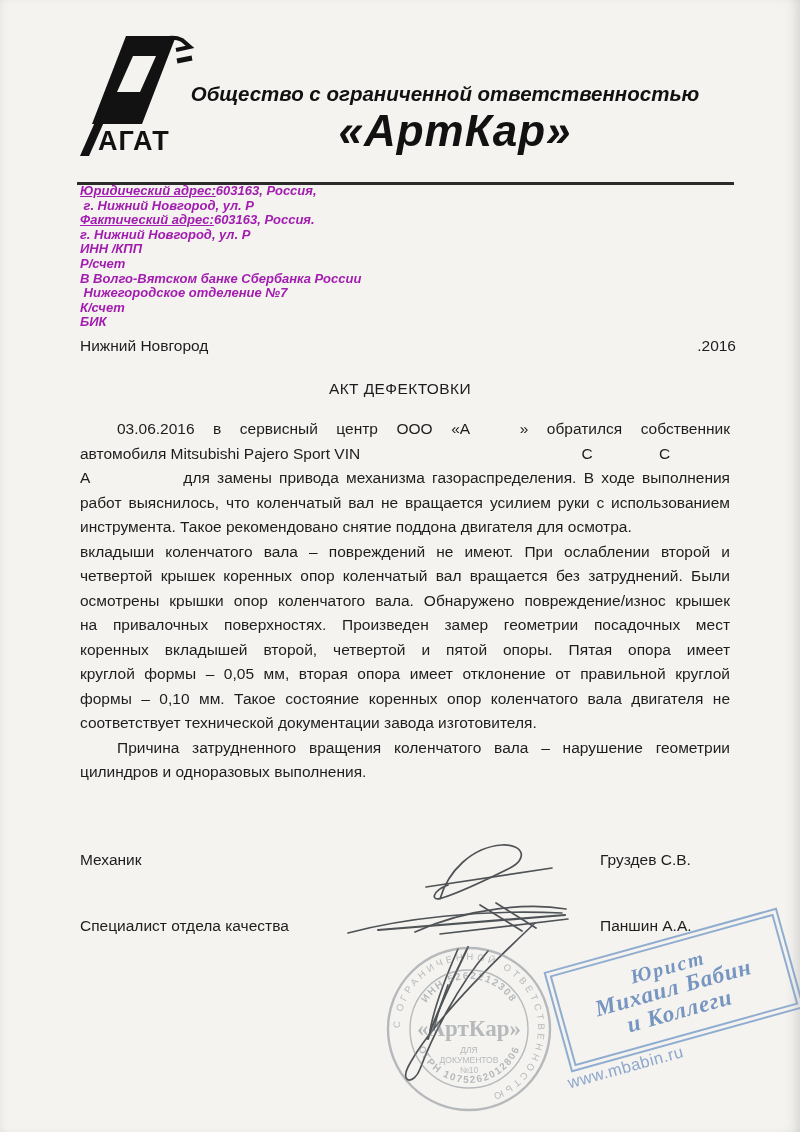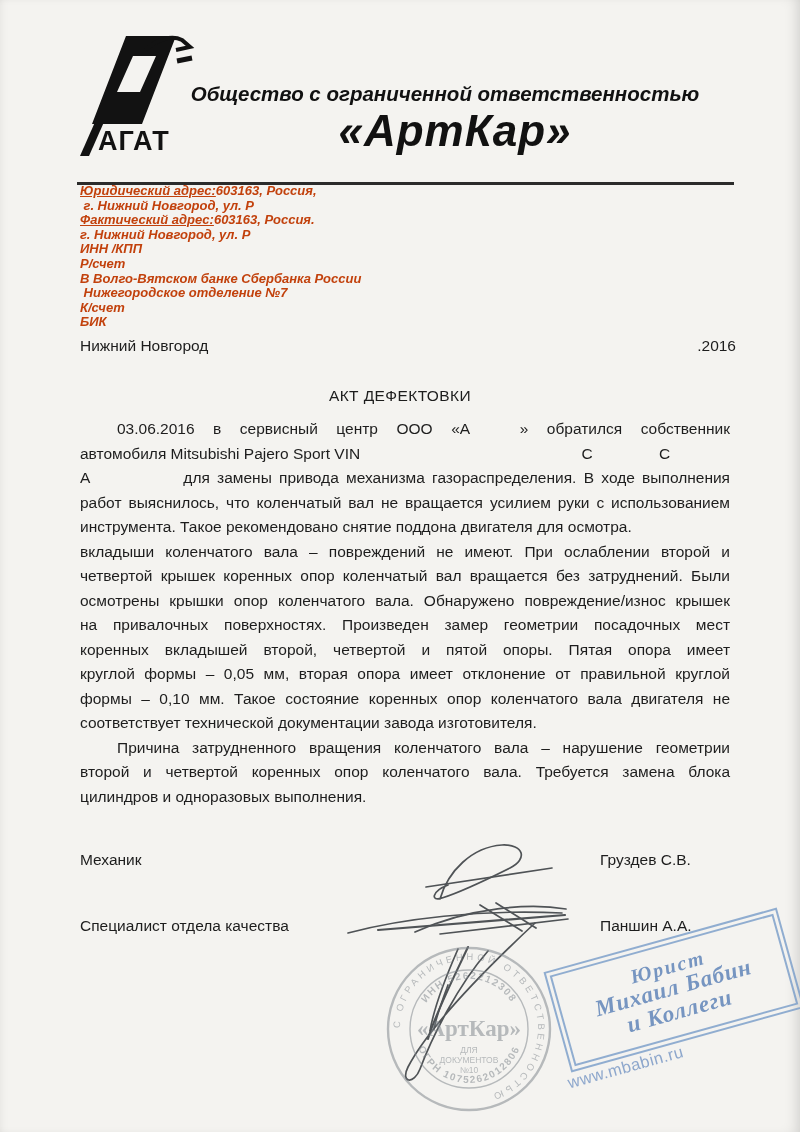--- a/index.html
+++ b/index.html
@@ -10,27 +10,27 @@
   }
   
   .logo{position:absolute;left:80px;top:34px;}
   .org-type{position:absolute;top:82px;left:150px;right:60px;text-align:center;
     font-weight:bold;font-style:italic;font-size:20.5px;color:#111;}
   .org-name{position:absolute;top:106px;left:170px;right:60px;text-align:center;
     font-weight:bold;font-style:italic;font-size:44px;letter-spacing:1px;color:#111;}
   .rule{position:absolute;top:174px;left:77px;right:66px;border:none;border-top:3px solid #2b2b2b;}
   
   .requisites{position:absolute;top:184px;left:80px;right:70px;
-    font-size:13px;line-height:14.6px;font-weight:bold;font-style:italic;color:#c2410c;}
+    font-size:13px;line-height:14.6px;font-weight:bold;font-style:italic;color:#a21caf;}
   .req-label{text-decoration:underline;}
   
   .dateline{position:absolute;top:337px;left:80px;right:64px;display:flex;
     justify-content:space-between;font-size:15.5px;gap:8px;}
   .doc-title{position:absolute;top:376px;left:0;right:0;text-align:center;
-    font-size:15.5px;font-weight:400;letter-spacing:.4px;margin:11px;}
+    font-size:15.5px;font-weight:400;letter-spacing:.4px;margin:4px;}
   
   .content{position:absolute;top:417px;left:80px;right:70px;
     font-size:15.5px;line-height:24.5px;}
   .line{text-align:left;}
   .line.j{text-align:justify;text-align-last:justify;}
   .line.i{text-indent:37px;}
   
   .signatures{position:absolute;top:851px;left:80px;right:70px;font-size:15.5px;}
   .sig-row{position:relative;height:26px;margin-bottom:40px;}
   .sig-name{position:absolute;left:520px;top:0;white-space:nowrap;}
@@ -104,21 +104,20 @@
         <div class="line j">четвертой крышек коренных опор коленчатый вал вращается без затруднений. Были</div>
         <div class="line j">осмотрены крышки опор коленчатого вала. Обнаружено повреждение/износ крышек</div>
         <div class="line j">на привалочных поверхностях. Произведен замер геометрии посадочных мест</div>
         <div class="line j">коренных вкладышей второй, четвертой и пятой опоры. Пятая опора имеет</div>
         <div class="line j">круглой формы – 0,05 мм, вторая опора имеет отклонение от правильной круглой</div>
         <div class="line j">формы – 0,10 мм. Такое состояние коренных опор коленчатого вала двигателя не</div>
         <div class="line">соответствует технической документации завода изготовителя.</div>
       </div>
       <div class="para">
         <div class="line j i">Причина затрудненного вращения коленчатого вала – нарушение геометрии</div>
-        <div class="line j">второй и четвертой коренных опор коленчатого вала. Требуется замена блока</div>
         <div class="line">цилиндров и одноразовых выполнения.</div>
       </div>
     </div>
 
   <div class="signatures">
       <div class="sig-row"><span class="sig-role">Механик</span><span class="sig-name">Груздев С.В.</span></div>
       <div class="sig-row"><span class="sig-role">Специалист отдела качества</span><span class="sig-name">Паншин А.А.</span></div>
     </div>
 
   <svg class="ink" width="280" height="260" viewBox="0 0 280 260">

